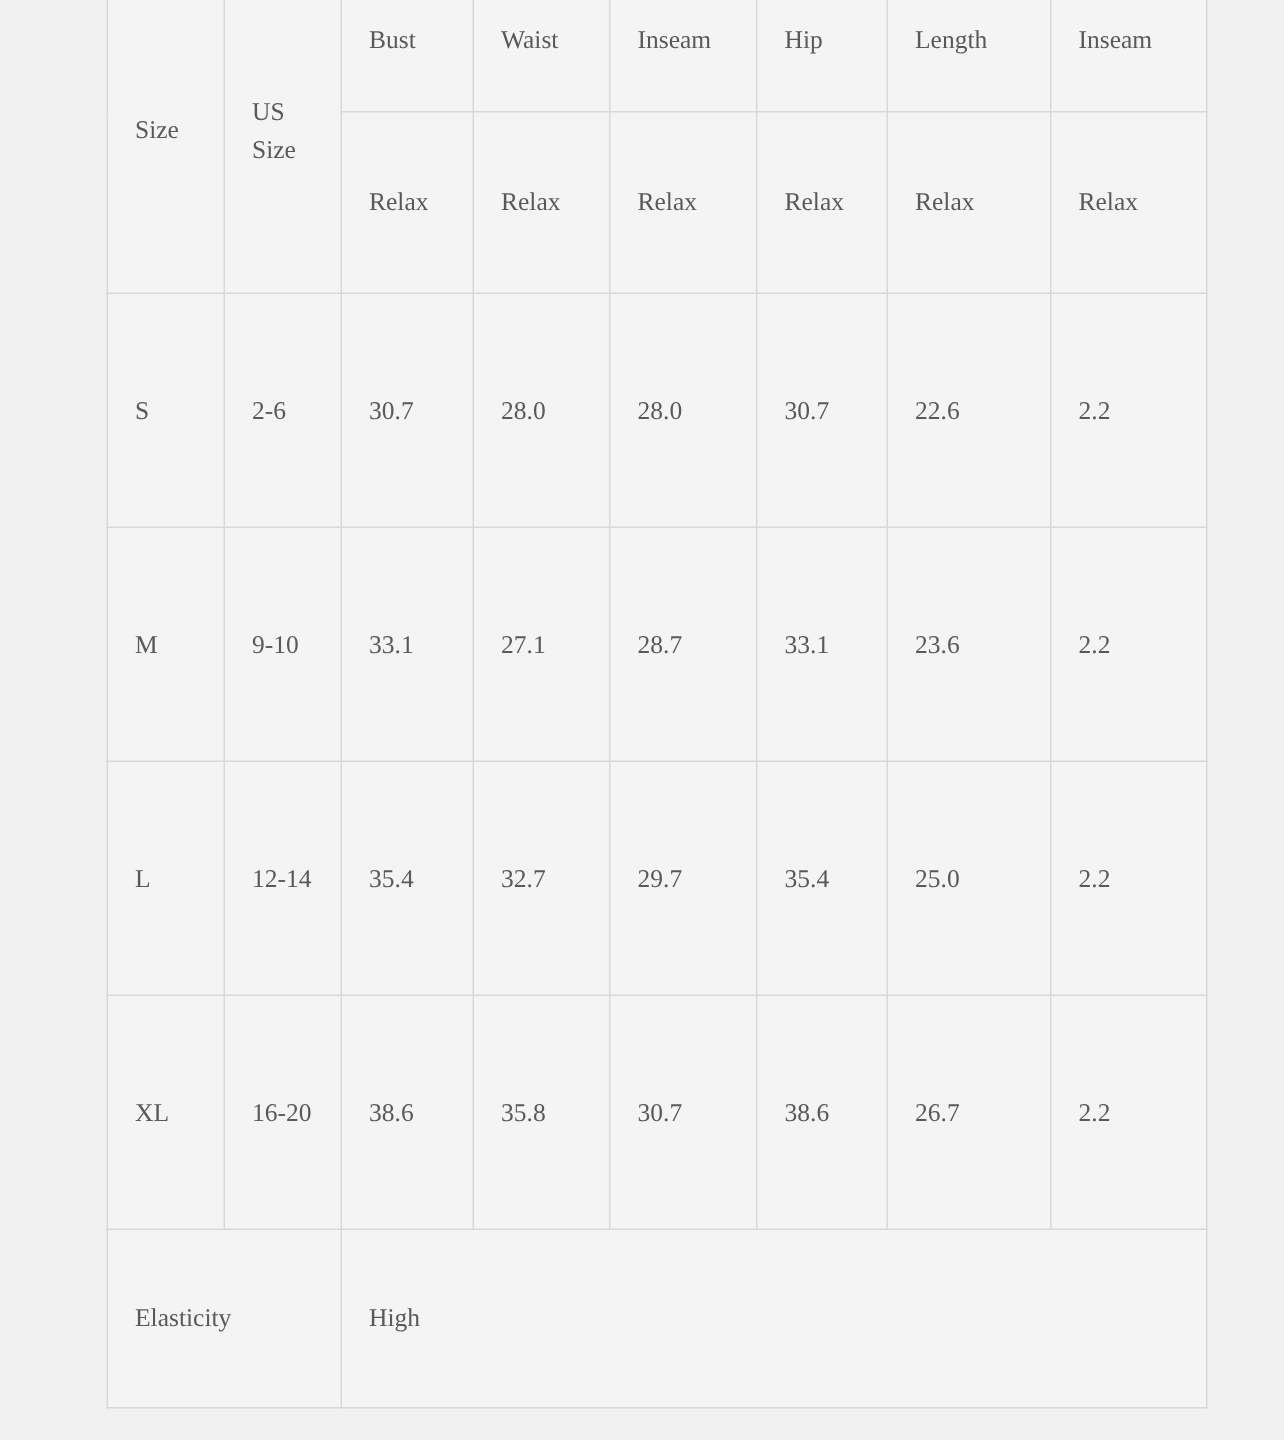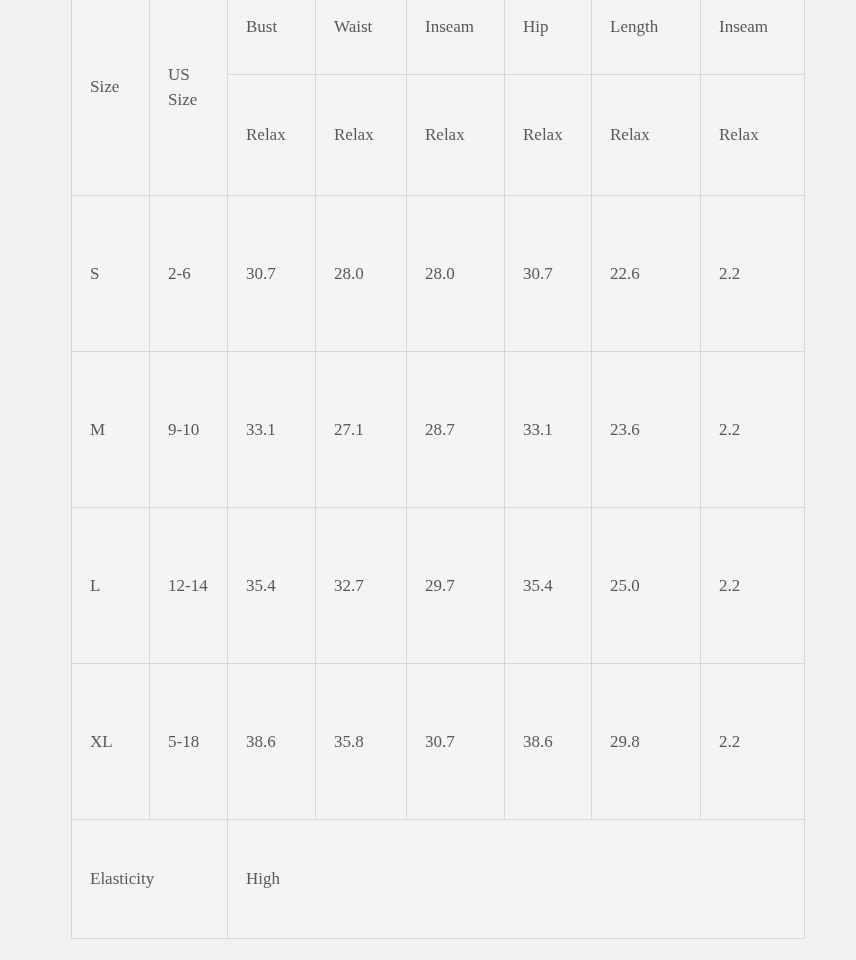--- a/index.html
+++ b/index.html
@@ -225,36 +225,36 @@
         <td>
           <span class="cell-text">2.2</span>
         </td>
       </tr>
 
       <tr class="data-row">
         <td>
           <span class="cell-text">XL</span>
         </td>
         <td>
-          <span class="cell-text">5-18</span>
+          <span class="cell-text">16-20</span>
         </td>
         <td>
           <span class="cell-text">38.6</span>
         </td>
         <td>
           <span class="cell-text">35.8</span>
         </td>
         <td>
           <span class="cell-text">30.7</span>
         </td>
         <td>
           <span class="cell-text">38.6</span>
         </td>
         <td>
-          <span class="cell-text">29.8</span>
+          <span class="cell-text">26.7</span>
         </td>
         <td>
           <span class="cell-text">2.2</span>
         </td>
       </tr>
 
       <tr class="elasticity-row">
         <td colspan="2">
           <span class="cell-text">Elasticity</span>
         </td>

